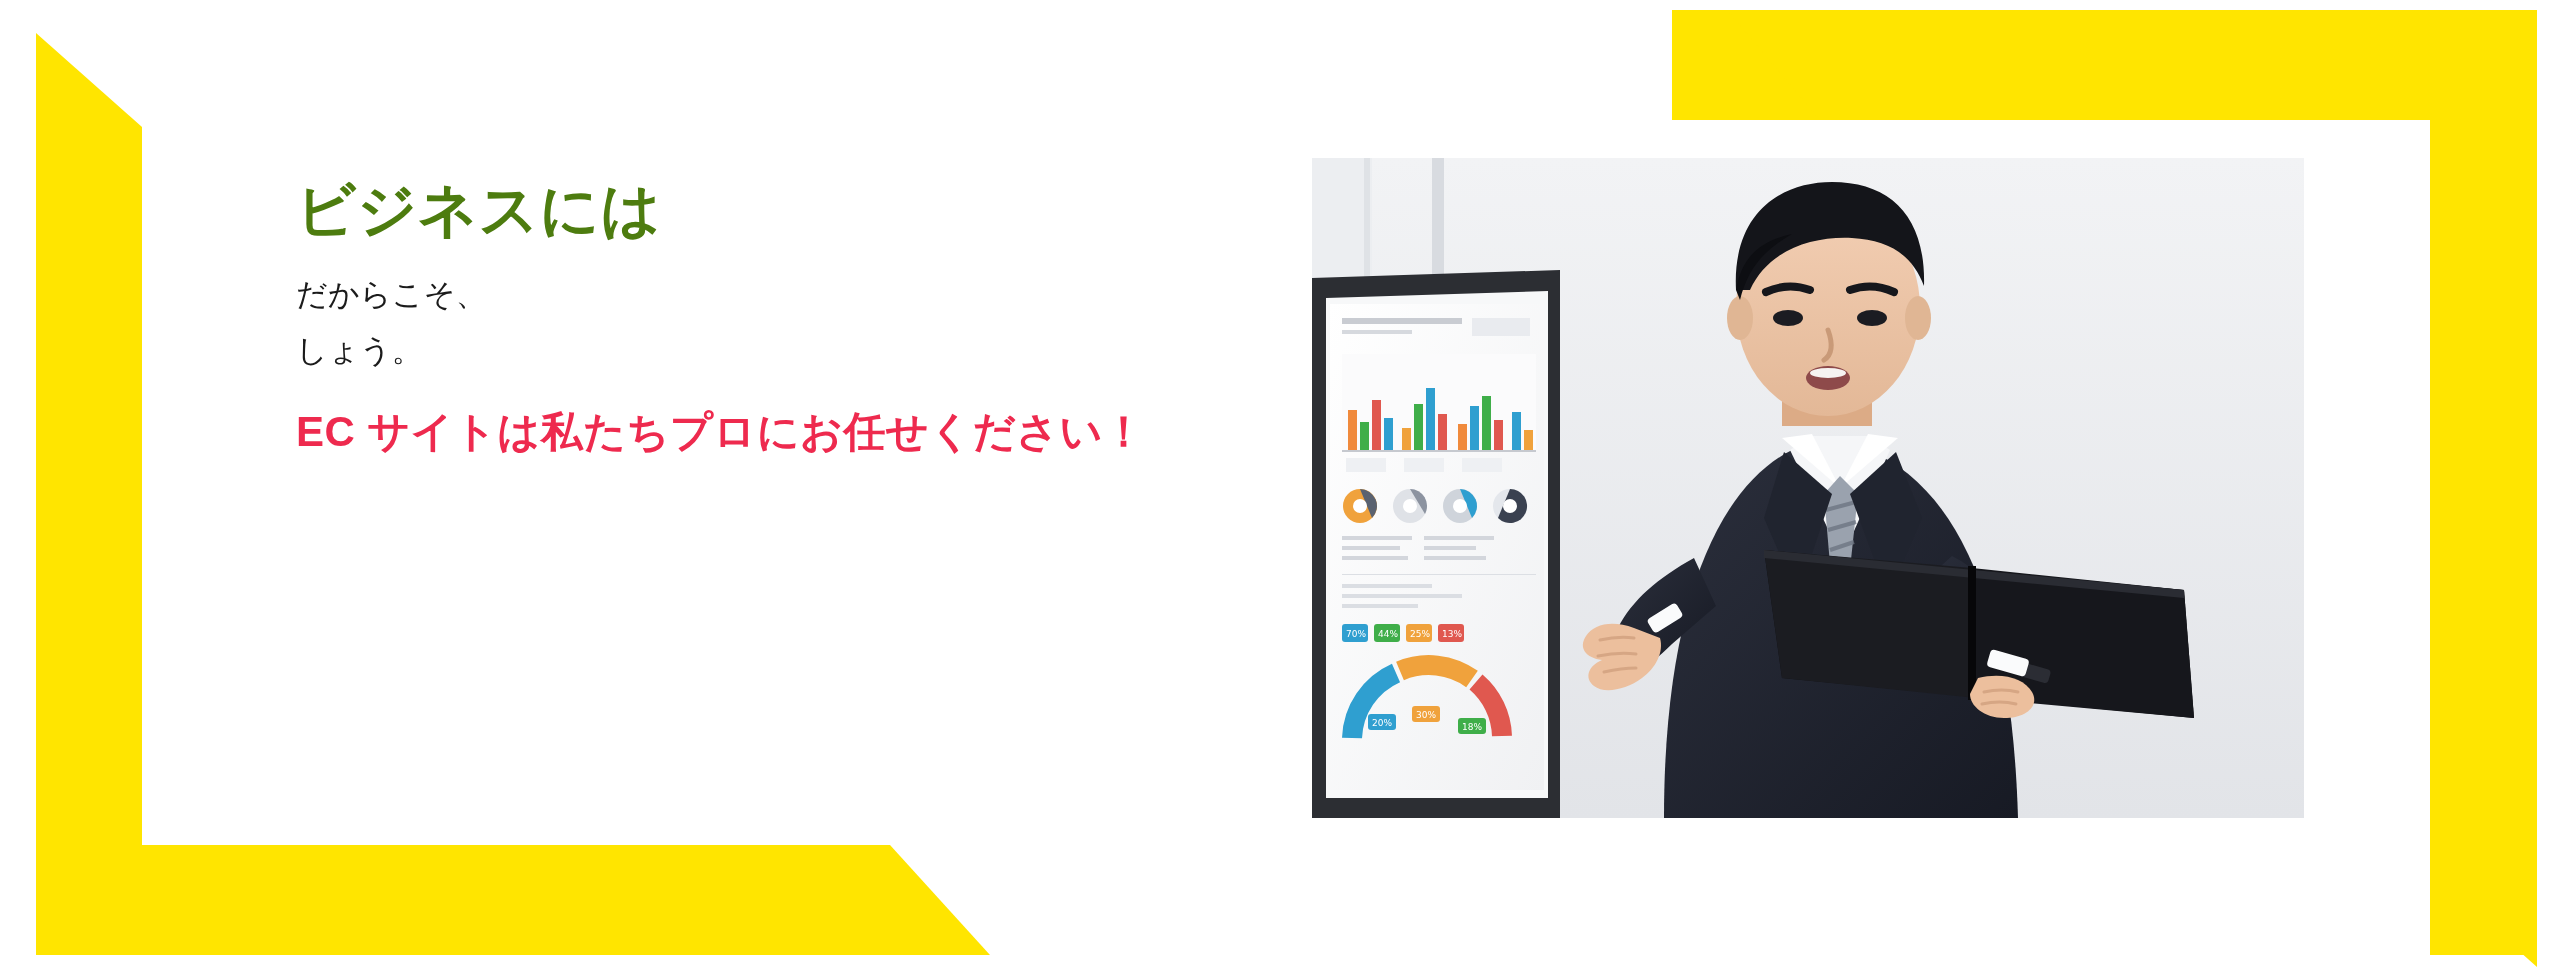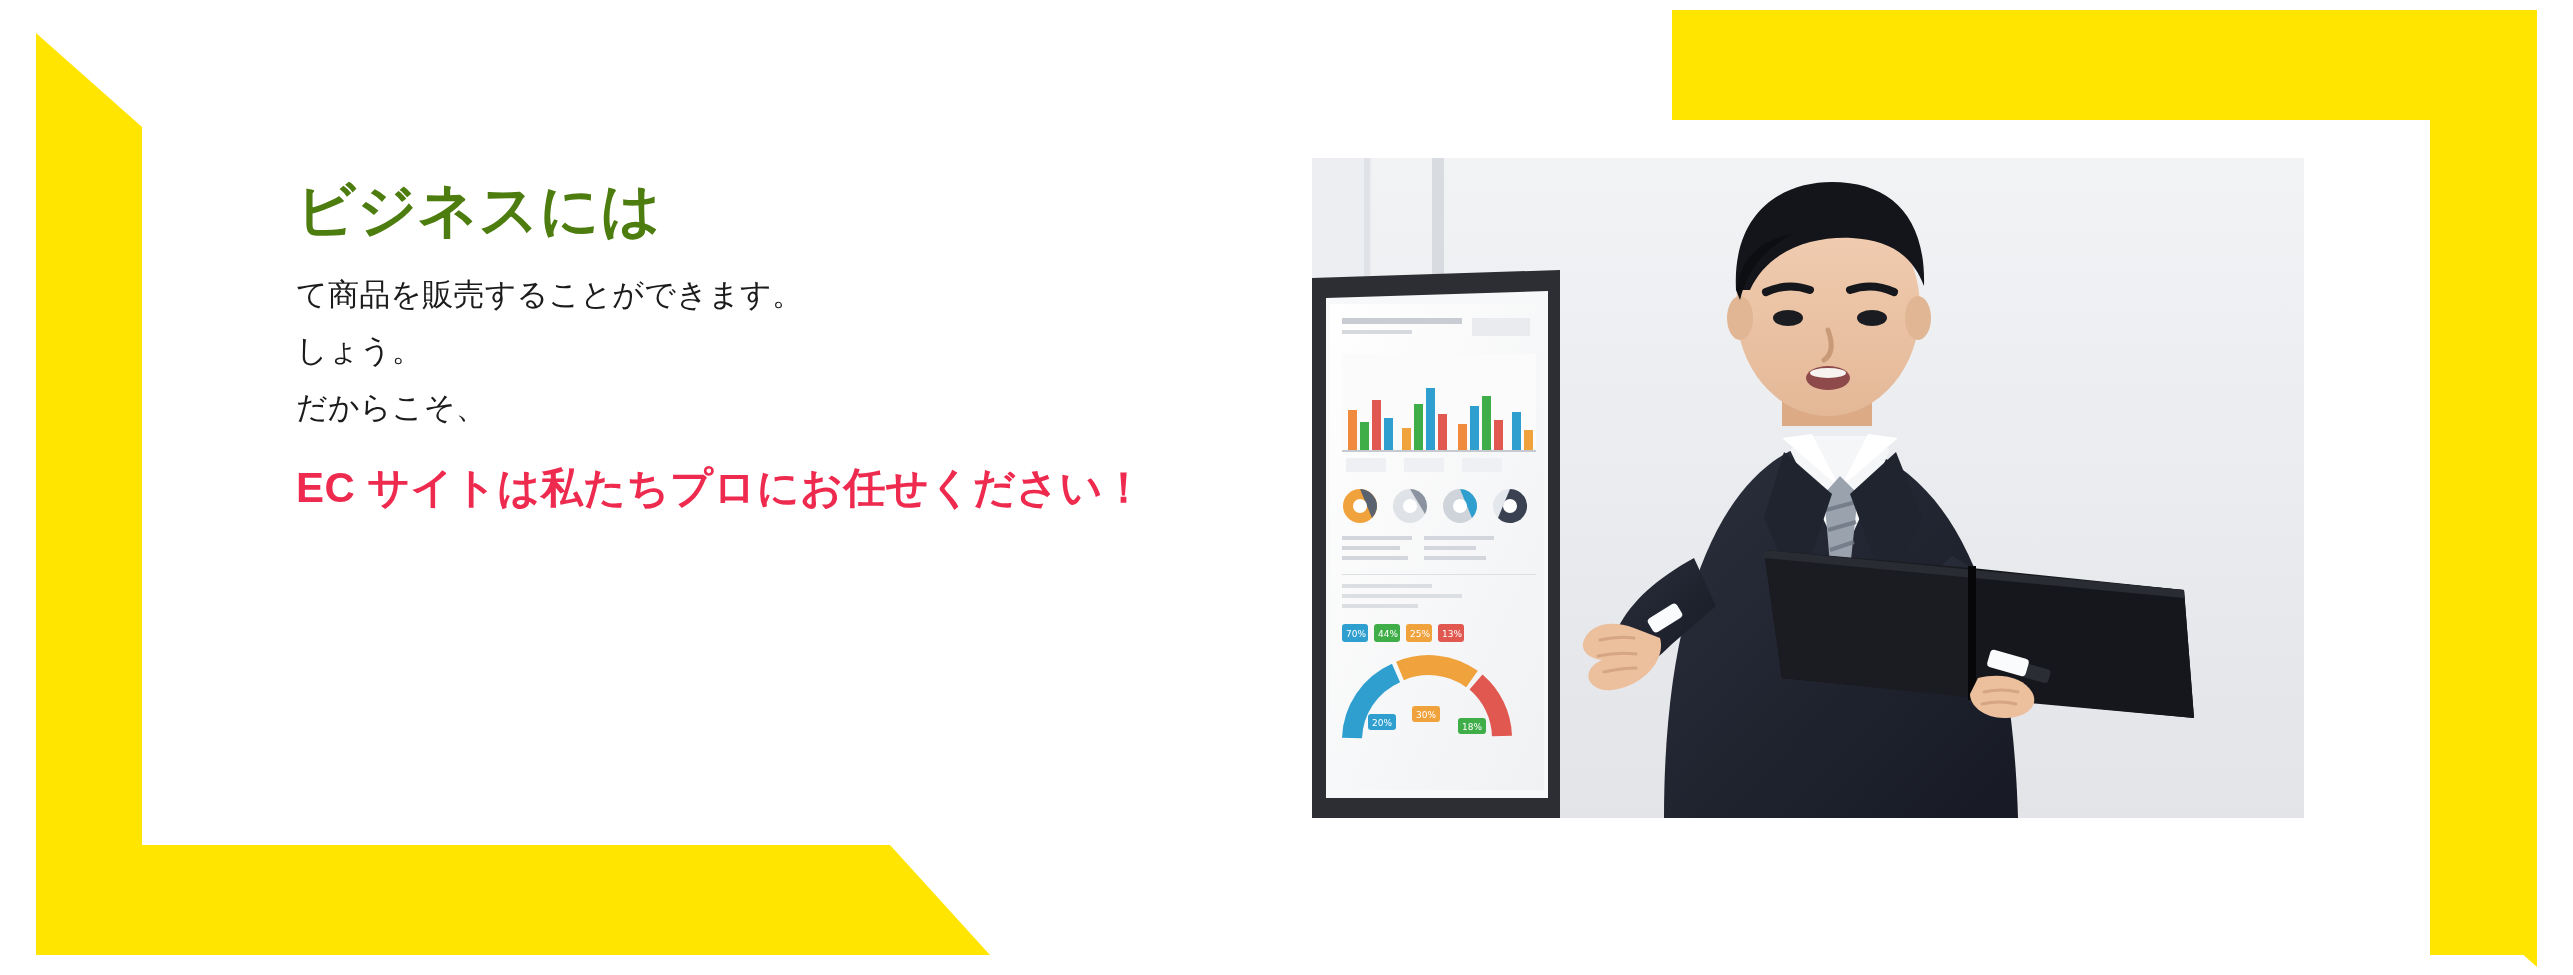--- a/index.html
+++ b/index.html
@@ -115,23 +115,22 @@
     <polygon fill="#FFE500" points="2430,845 2537,845 2537,955 2430,955"></polygon>
   </svg>
 
   <div class="text-col">
 
     <h1 class="headline">
       <span class="hl-line line1">ビジネスには</span>
     </h1>
 
     <ul class="body-copy">
-      <li>て商品を販売することができます。</li>
+      <li>だからこそ、</li>
       <li>しょう。</li>
-      <li>だからこそ、</li>
     </ul>
 
     <div class="cta-line">EC サイトは私たちプロにお任せください！</div>
   </div>
 
   <div class="photo-frame">
     <svg class="photo-inner" viewBox="0 0 992 660" preserveAspectRatio="xMidYMid slice" xmlns="http://www.w3.org/2000/svg">
       <defs>
         <linearGradient id="wallG" x1="0" y1="0" x2="0" y2="1">
           <stop offset="0%" stop-color="#f2f3f5"></stop>

